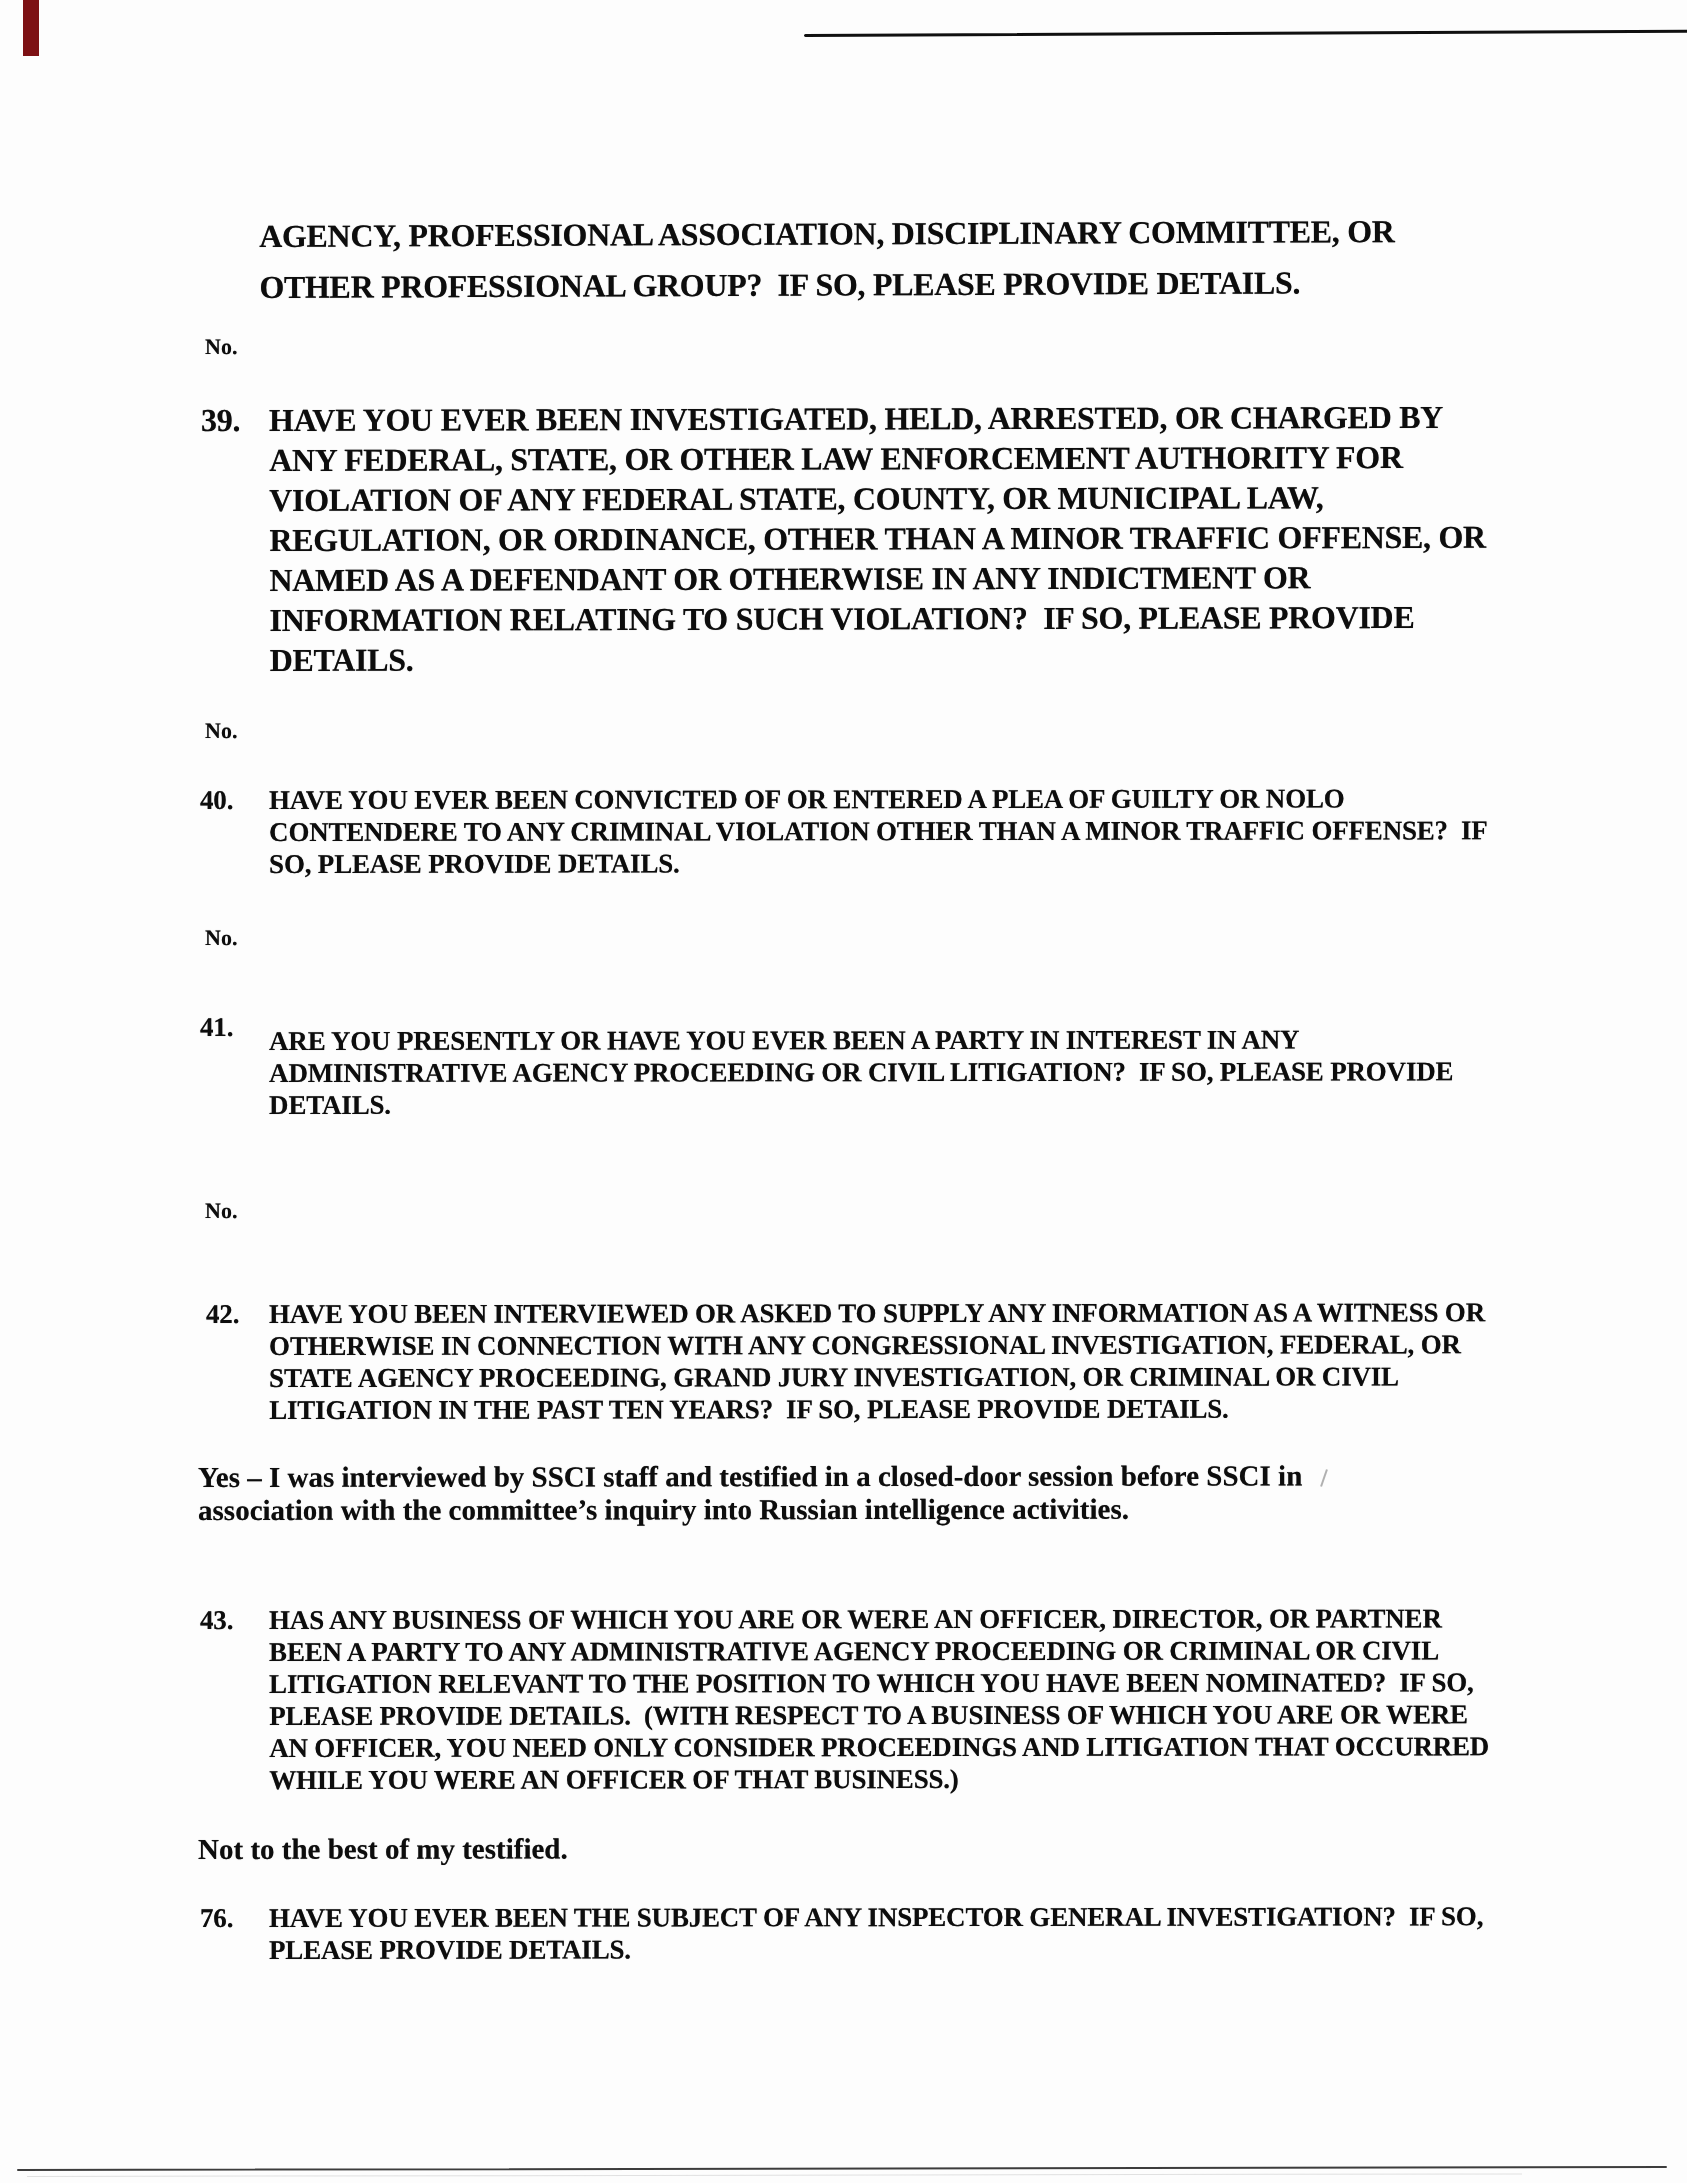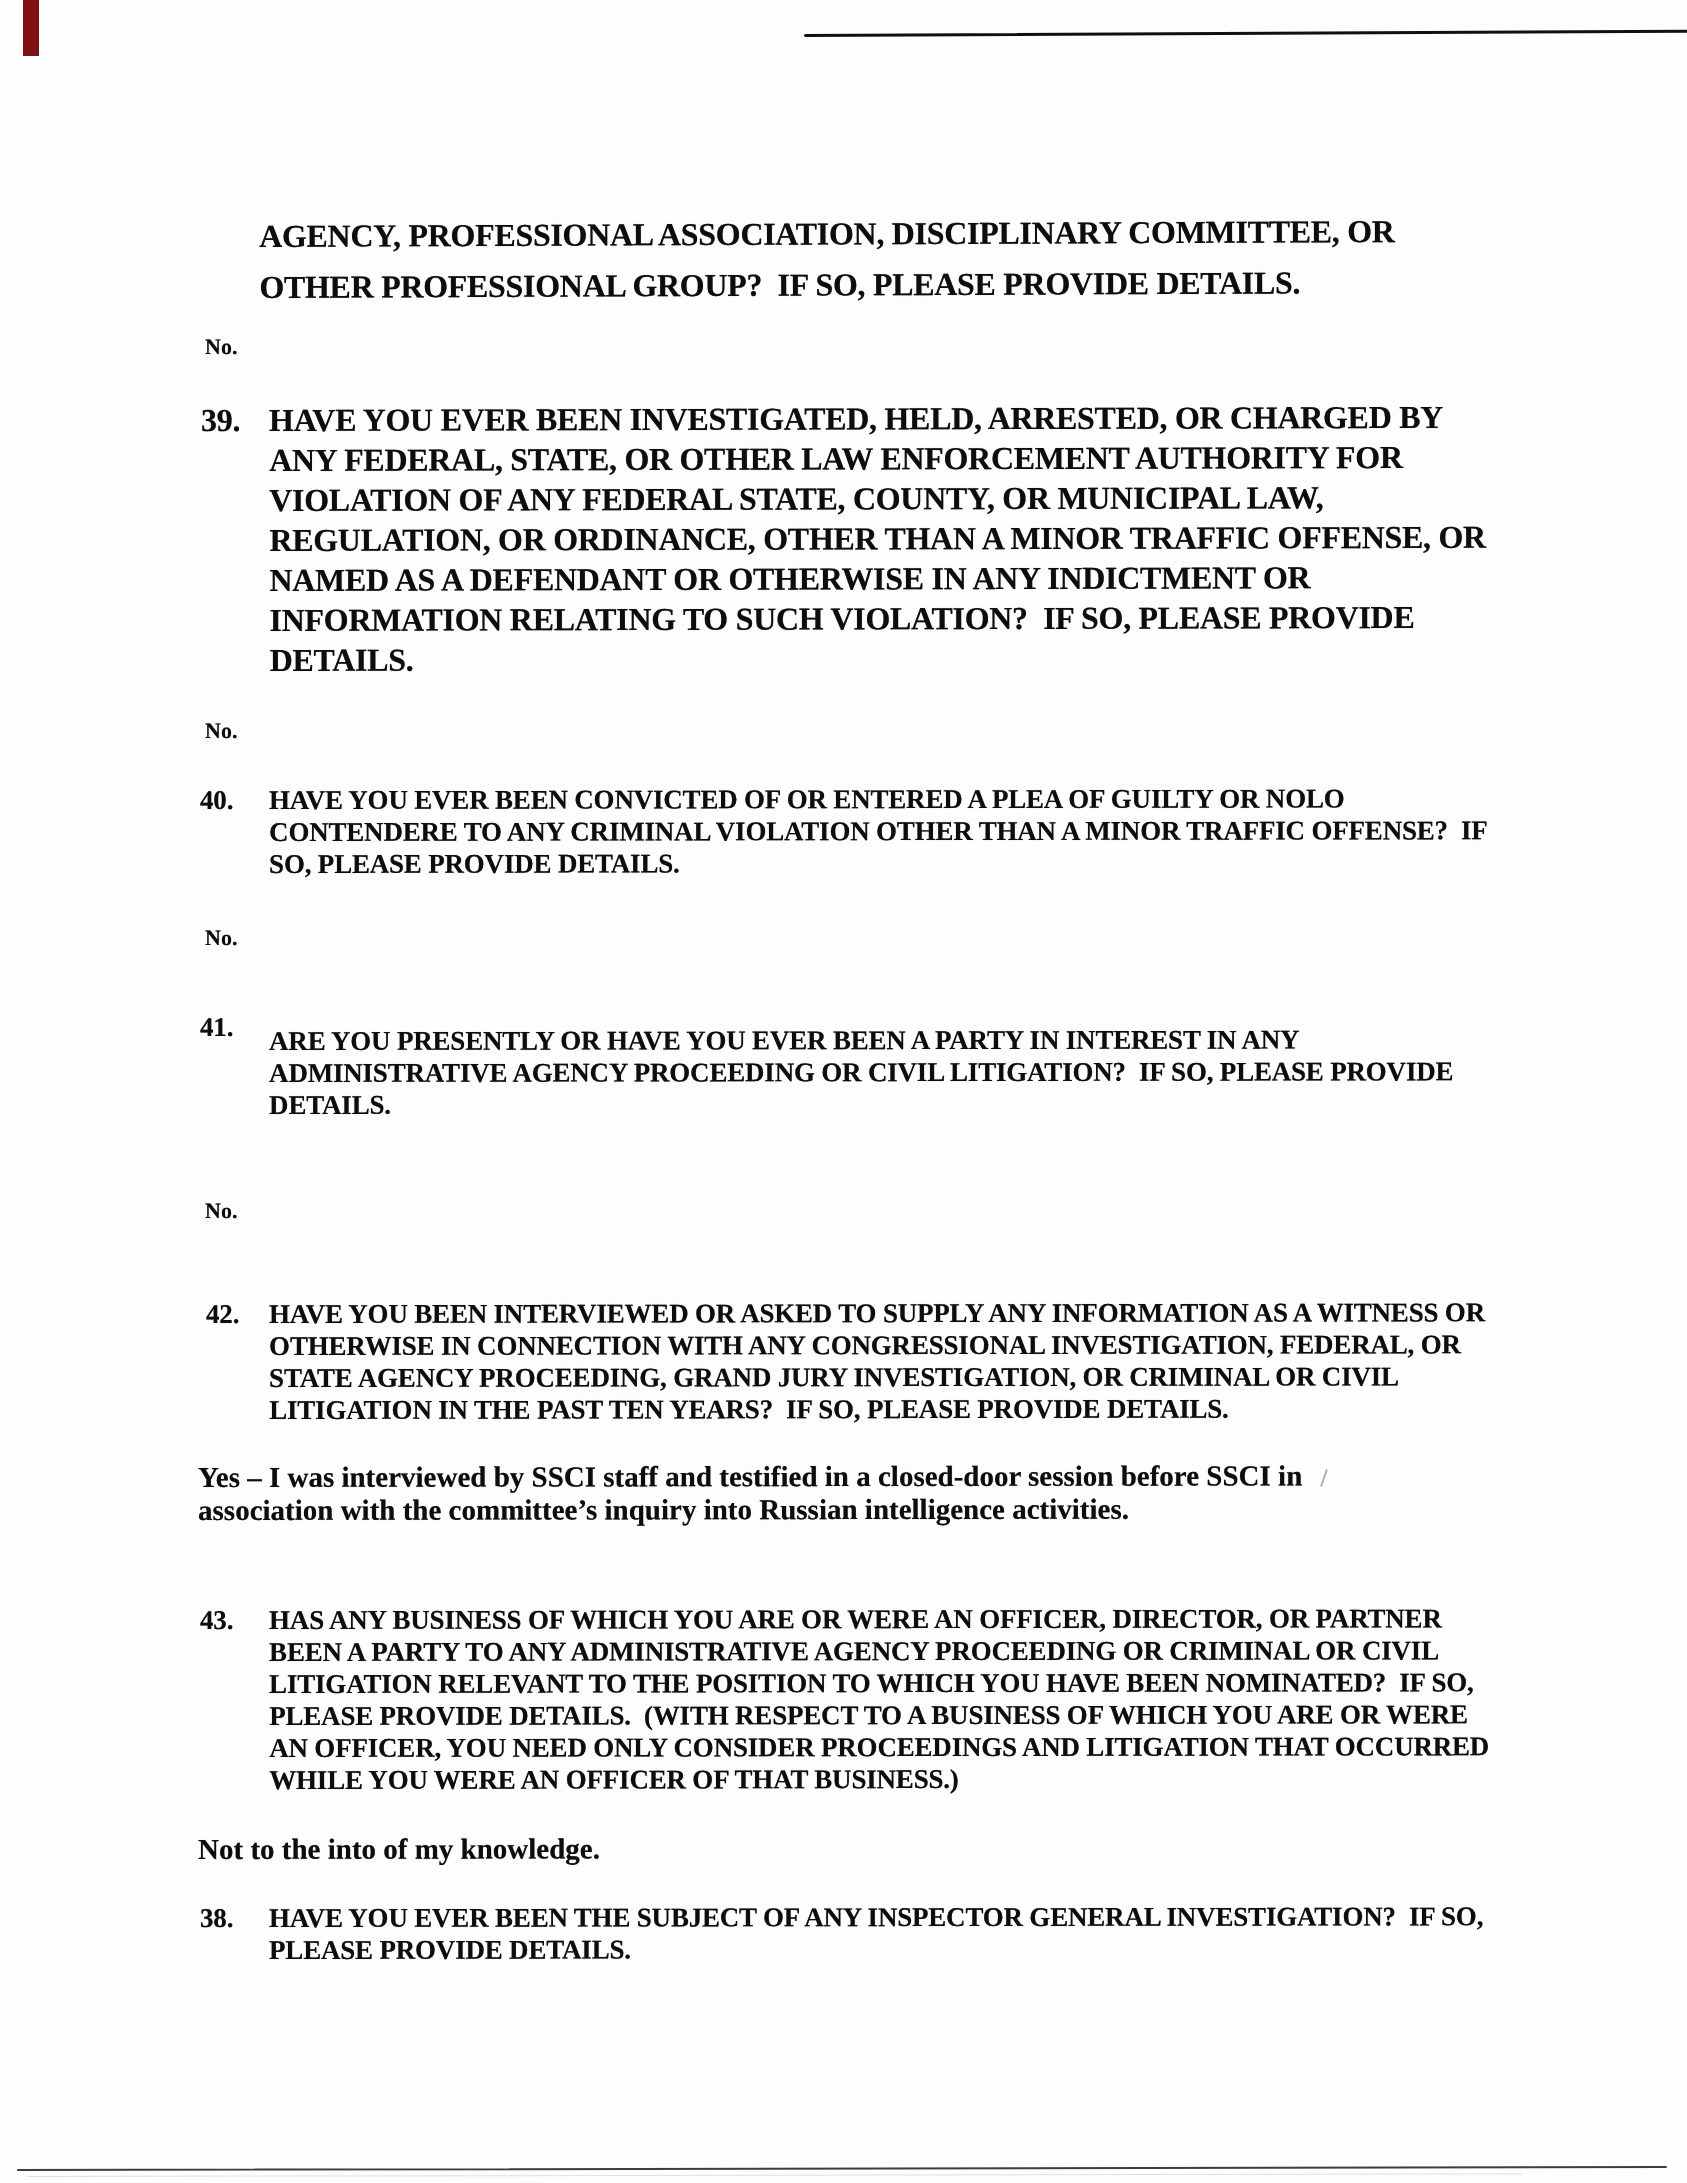--- a/index.html
+++ b/index.html
@@ -112,23 +112,23 @@
 
   <div class="blk q-sm q-sm43 tilt-c" style="left:200px; top:1604px;">43.</div>
   <div class="blk q-sm q-sm43 tilt-c" style="left:269px; top:1604px;">
     <div class="line">HAS ANY BUSINESS OF WHICH YOU ARE OR WERE AN OFFICER, DIRECTOR, OR PARTNER</div>
     <div class="line">BEEN A PARTY TO ANY ADMINISTRATIVE AGENCY PROCEEDING OR CRIMINAL OR CIVIL</div>
     <div class="line">LITIGATION RELEVANT TO THE POSITION TO WHICH YOU HAVE BEEN NOMINATED?  IF SO,</div>
     <div class="line">PLEASE PROVIDE DETAILS.  (WITH RESPECT TO A BUSINESS OF WHICH YOU ARE OR WERE</div>
     <div class="line">AN OFFICER, YOU NEED ONLY CONSIDER PROCEEDINGS AND LITIGATION THAT OCCURRED</div>
     <div class="line">WHILE YOU WERE AN OFFICER OF THAT BUSINESS.)</div>
   </div>
-  <div class="blk ans-long tilt-c" style="left:198px; top:1833px;">Not to the into of my knowledge.</div>
+  <div class="blk ans-long tilt-c" style="left:198px; top:1833px;">Not to the best of my testified.</div>
 
-  <div class="blk q-sm tilt-c" style="left:200px; top:1902px;">38.</div>
+  <div class="blk q-sm tilt-c" style="left:200px; top:1902px;">76.</div>
   <div class="blk q-sm tilt-c" style="left:269px; top:1902px;">
     <div class="line">HAVE YOU EVER BEEN THE SUBJECT OF ANY INSPECTOR GENERAL INVESTIGATION?  IF SO,</div>
     <div class="line">PLEASE PROVIDE DETAILS.</div>
   </div>
 
   <div class="rule rule-bottom"></div>
   <div class="rule rule-bottom-echo"></div>
 
 </div>
 

